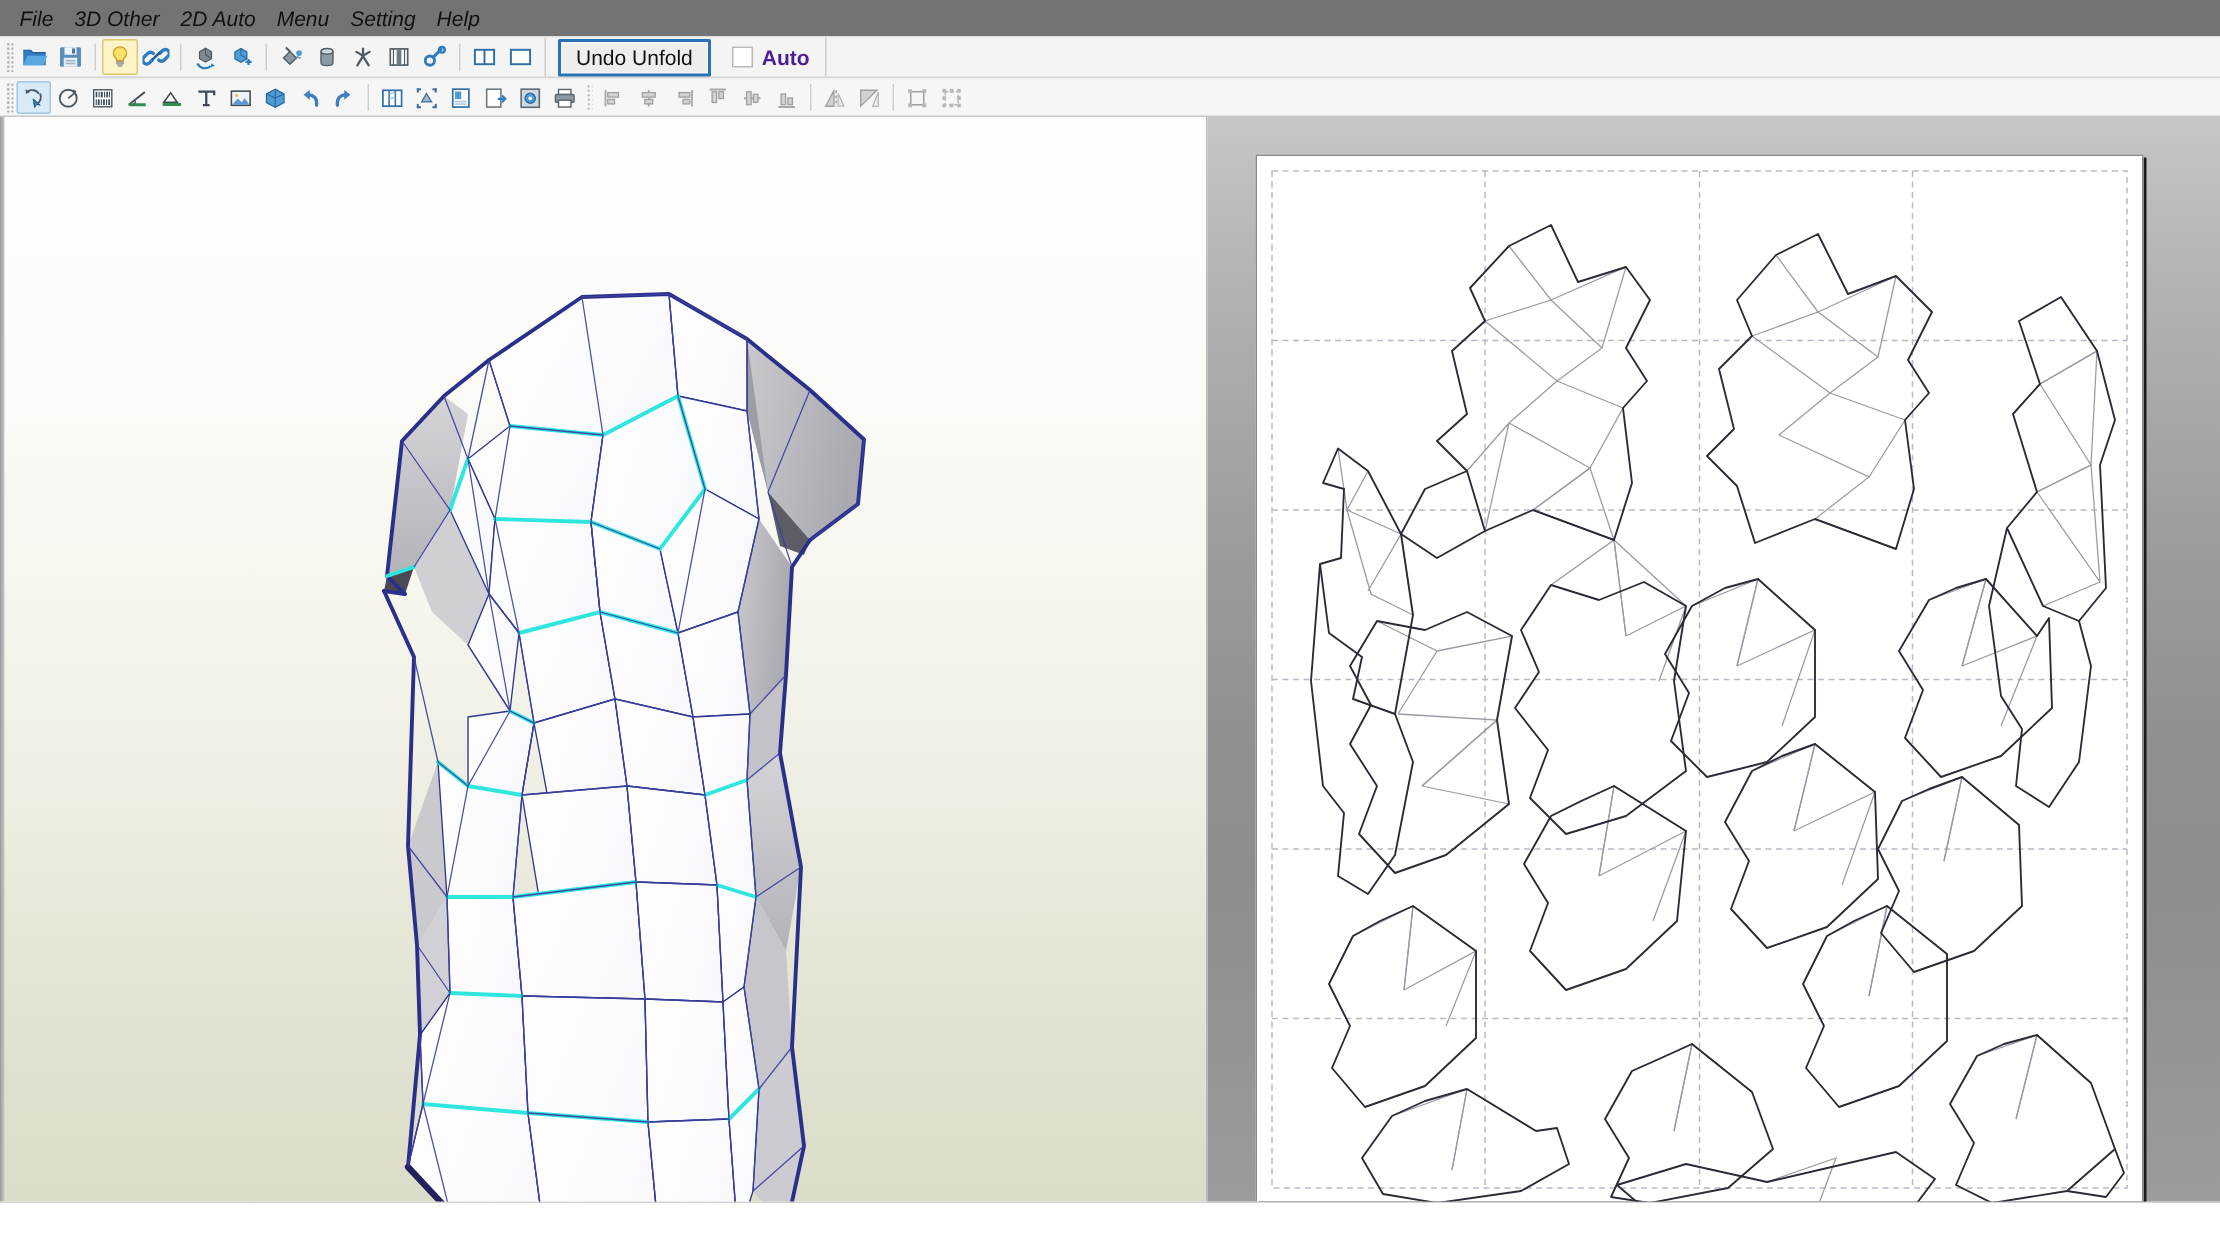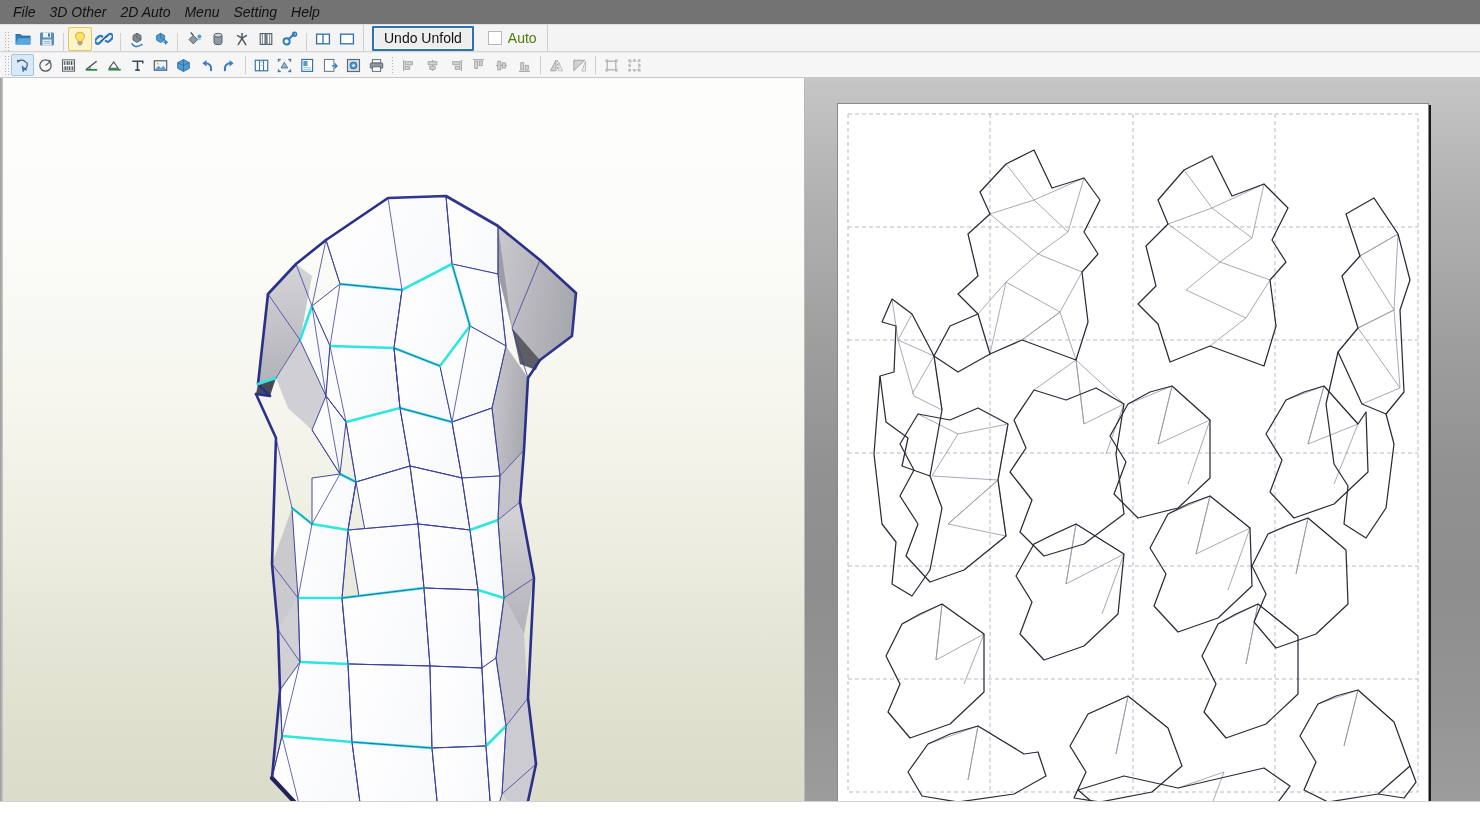--- a/index.html
+++ b/index.html
@@ -52,21 +52,20 @@
     border-top: 1px solid #e2e2e2;
     border-bottom: 1px solid #d4d4d4;
     display: flex;
     align-items: center;
     box-sizing: border-box;
   }
   .toolbar-1 {
     height: 28px;
     min-height: 28px;
     padding-left: 3px;
-    align-items: flex-end;
   }
   .toolbar-2 {
     height: 26px;
     min-height: 26px;
     padding-left: 3px;
     background: #f6f6f6;
     border-top: 1px solid #ececec;
     border-bottom: 1px solid #c8c8c8;
   }
   .grip {
@@ -146,22 +145,23 @@
   .auto-box {
     width: 14px;
     height: 14px;
     background: #ffffff;
     border: 1px solid #b8b8b8;
     box-sizing: border-box;
     flex: 0 0 auto;
   }
   .auto-label {
     font-size: 14px;
-    color: #4d7c0f;
+    color: #4c1d95;
     line-height: 14px;
+    font-weight: bold;
   }
   .unfold-tail {
     flex: 1 1 auto;
     height: 26px;
     border-left: 1px solid #cfcfcf;
     margin-left: 10px;
   }
 
   
   .main {

